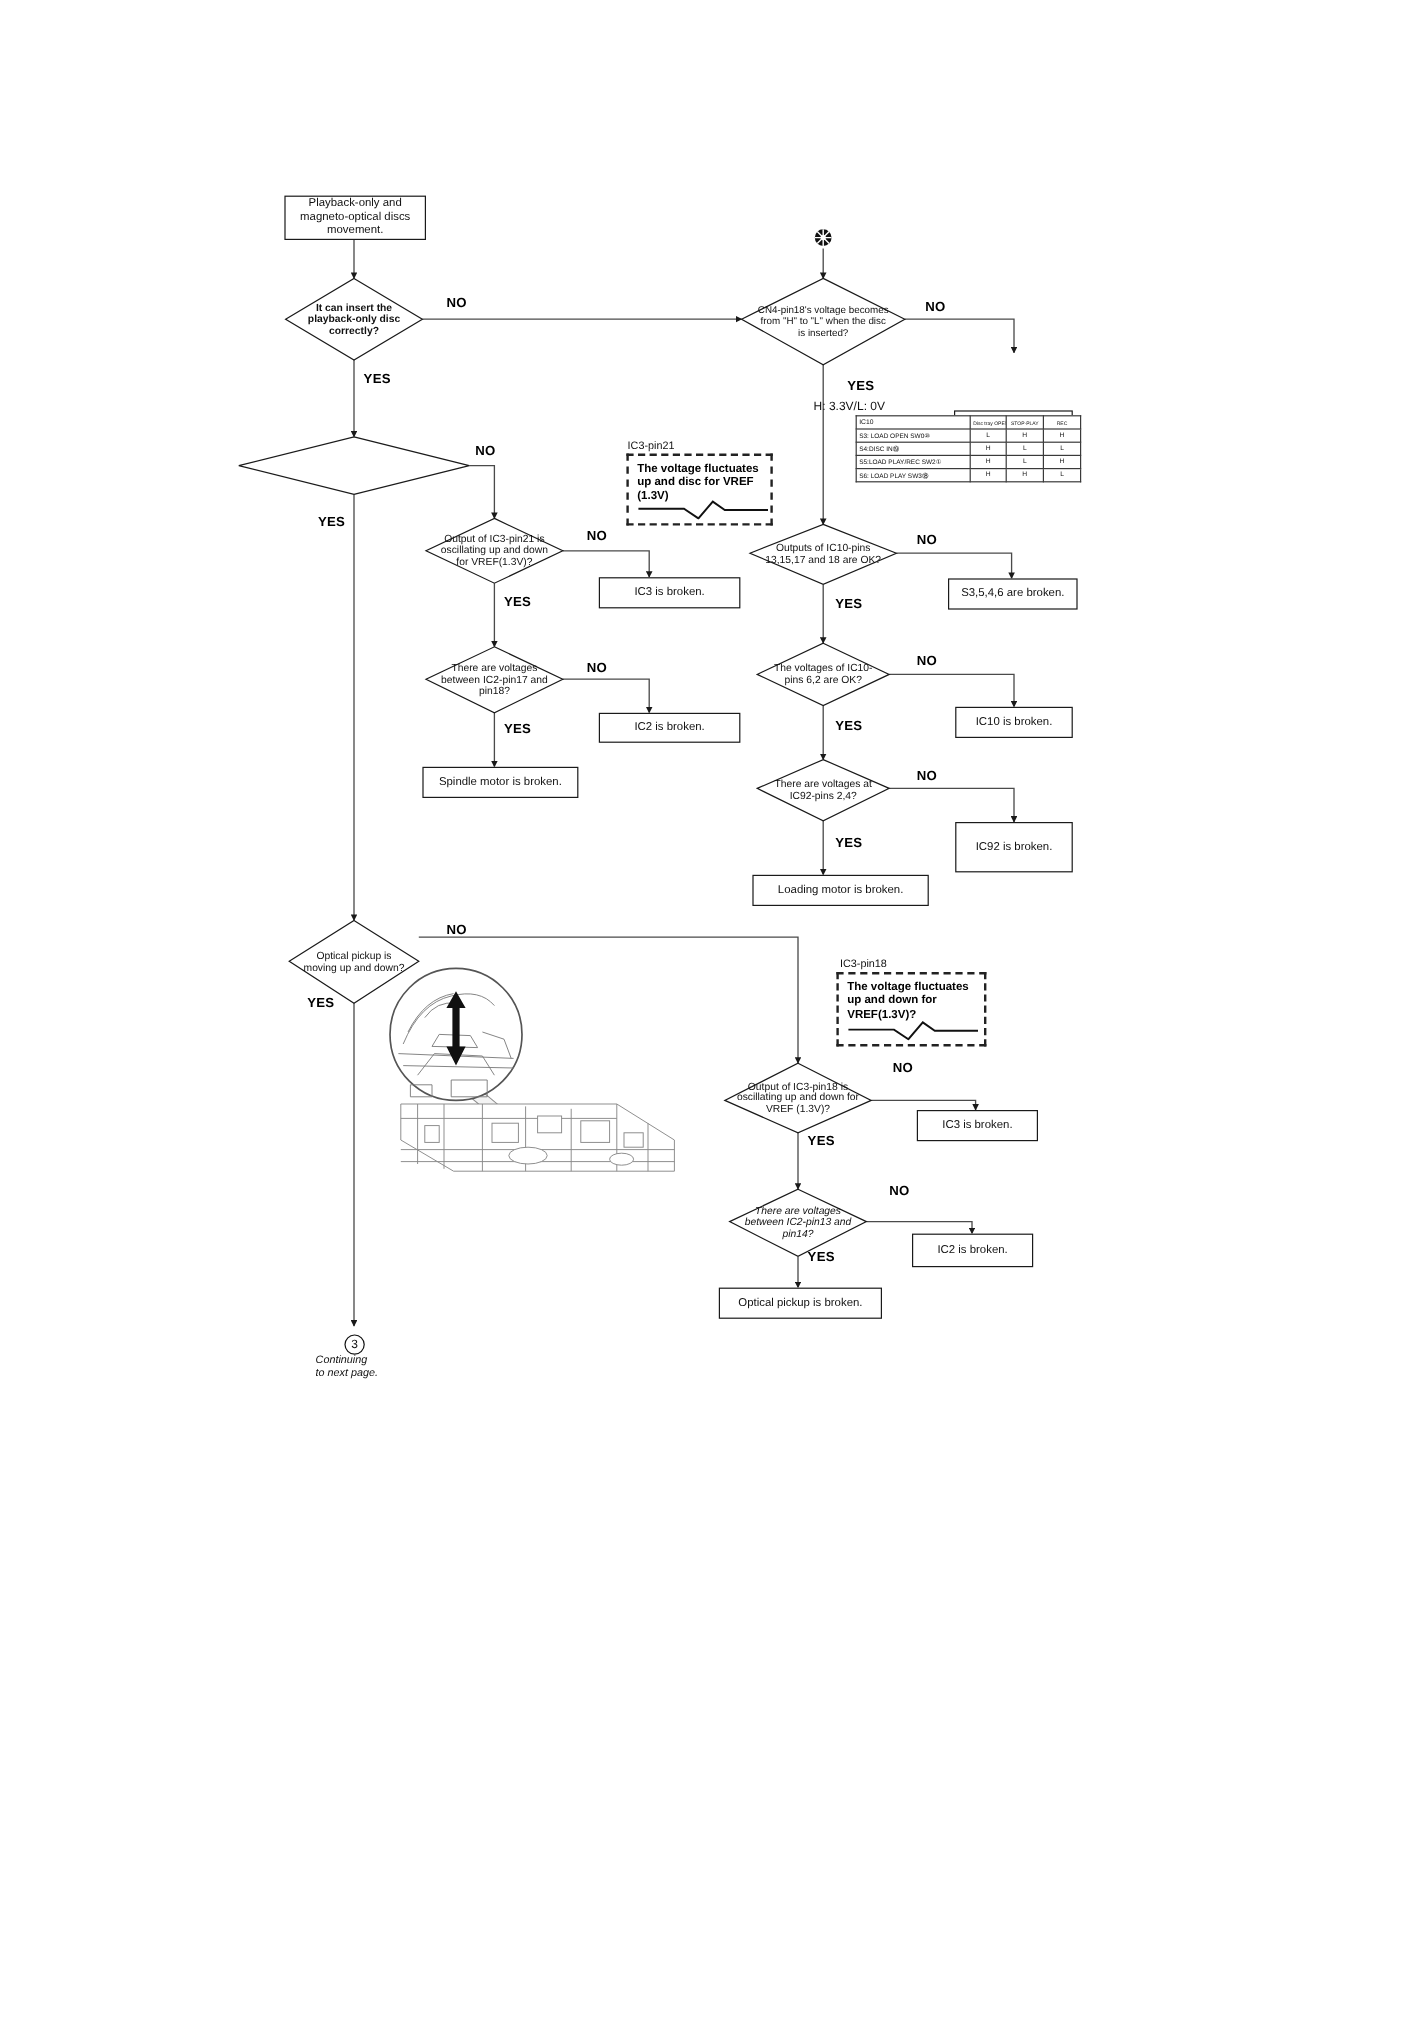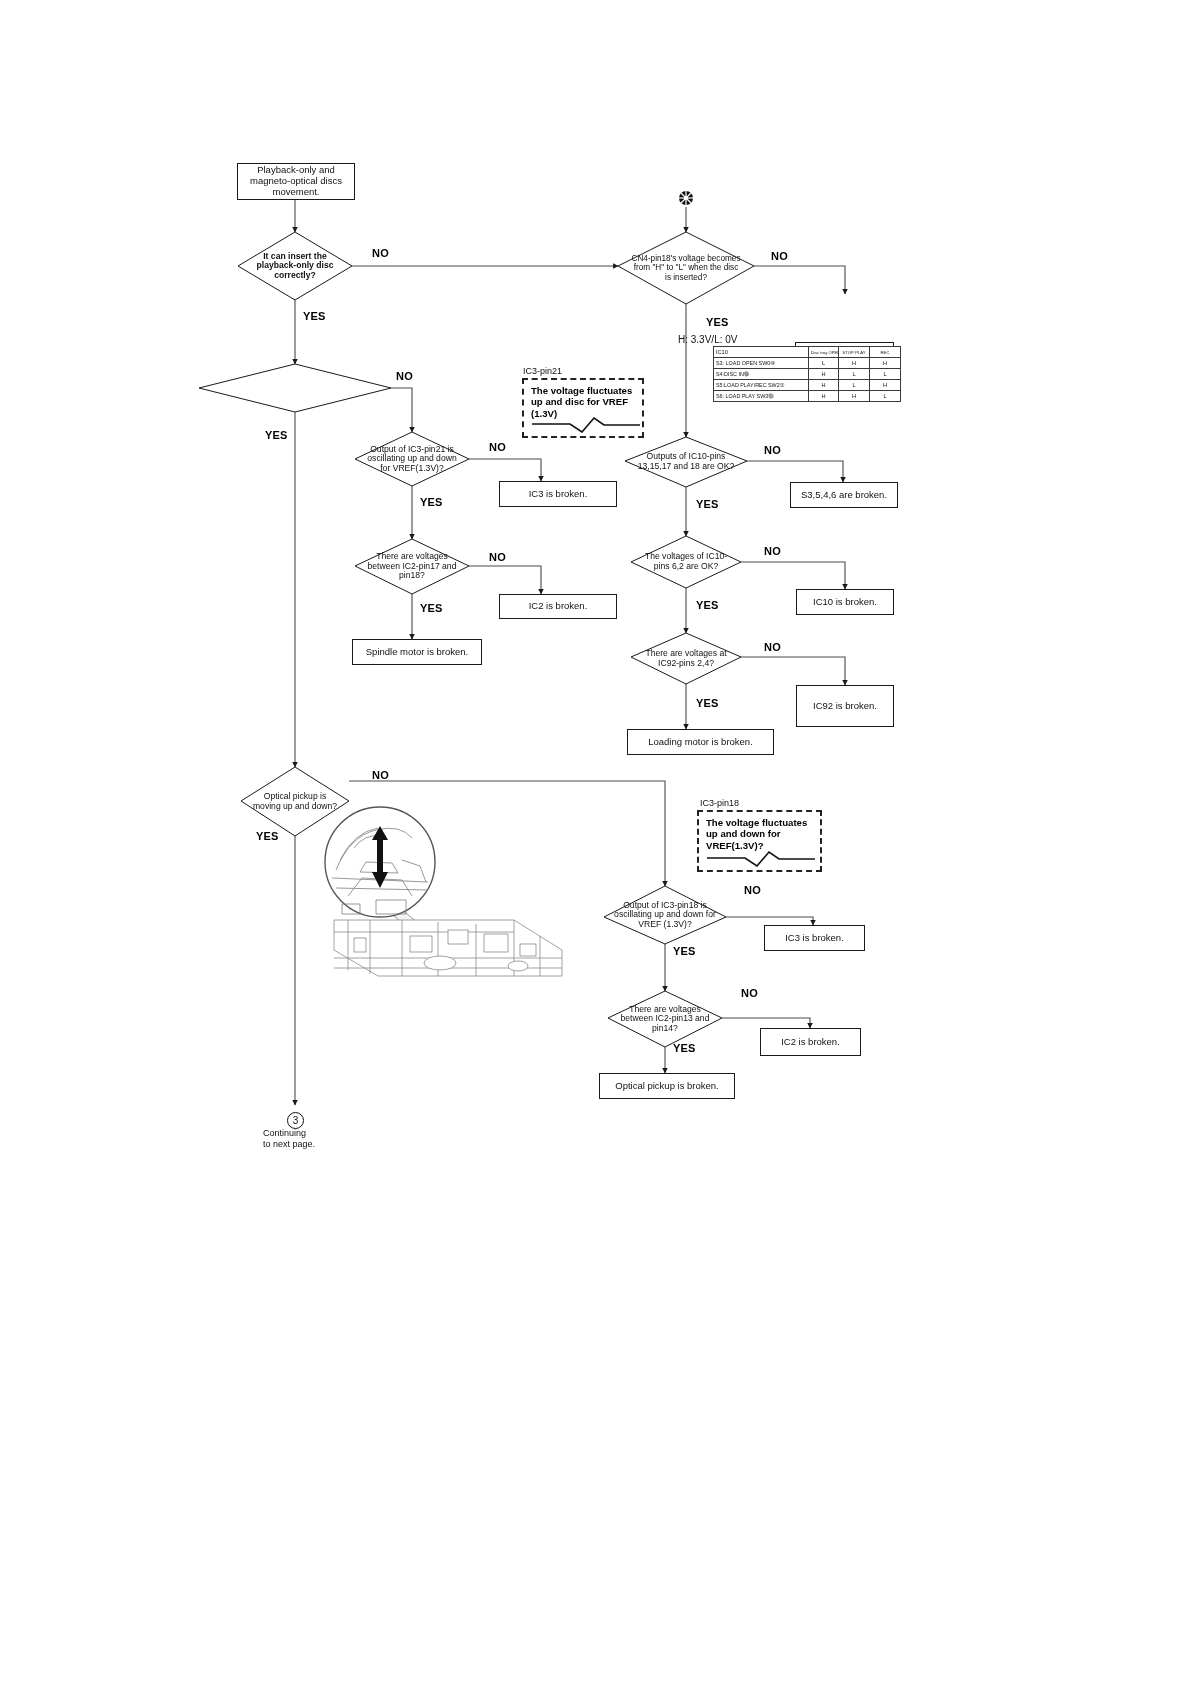--- a/index.html
+++ b/index.html
@@ -203,21 +203,21 @@
     <div class="dlabel" style="padding:0 9px;">There are voltages at IC92-pins 2,4?</div>
   </div>
 
   <div class="node diamond" style="left:241px;top:767px;width:108px;height:69px;">
     <div class="dlabel" style="padding:0 10px;">Optical pickup is moving up and down?</div>
   </div>
   <div class="node diamond" style="left:604px;top:886px;width:122px;height:58px;">
     <div class="dlabel" style="padding:0 10px;">Output of IC3-pin18 is oscillating up and down for VREF (1.3V)?</div>
   </div>
   <div class="node diamond" style="left:608px;top:991px;width:114px;height:56px;">
-    <div class="dlabel" style="padding:0 10px;">There are voltages between IC2-pin13 and pin14?</div>
+    <div class="dlabel" style="padding:0 10px;font-style:italic;">There are voltages between IC2-pin13 and pin14?</div>
   </div>
 
   <div class="node rect" style="left:499px;top:481px;width:118px;height:26px;">IC3 is broken.</div>
   <div class="node rect" style="left:499px;top:594px;width:118px;height:25px;">IC2 is broken.</div>
   <div class="node rect" style="left:352px;top:639px;width:130px;height:26px;">Spindle motor is broken.</div>
 
   <div class="node rect" style="left:795px;top:294px;width:99px;height:33px;margin-top:48px;">LOADING TRG S7 is broken.</div>
   <div class="node rect" style="left:790px;top:482px;width:108px;height:26px;">S3,5,4,6 are broken.</div>
   <div class="node rect" style="left:796px;top:589px;width:98px;height:26px;">IC10 is broken.</div>
   <div class="node rect" style="left:796px;top:685px;width:98px;height:42px;">IC92 is broken.</div>
@@ -360,16 +360,16 @@
         <rect x="166" y="134" width="24" height="18"></rect>
         <rect x="202" y="144" width="16" height="12"></rect>
         <rect x="36" y="138" width="12" height="14"></rect>
         <ellipse cx="122" cy="163" rx="16" ry="7"></ellipse>
         <ellipse cx="200" cy="166" rx="10" ry="5"></ellipse>
       </g>
     </svg>
   </div>
 
   <div class="connector-circle" style="left:287px;top:1112px;">3</div>
-  <div class="connector-text" style="left:263px;top:1128px;white-space:pre;">Continuing
+  <div class="connector-text" style="left:263px;top:1128px;white-space:pre;font-style:italic;">Continuing
 to next page.</div>
 
 </div>
 
 </body></html>

